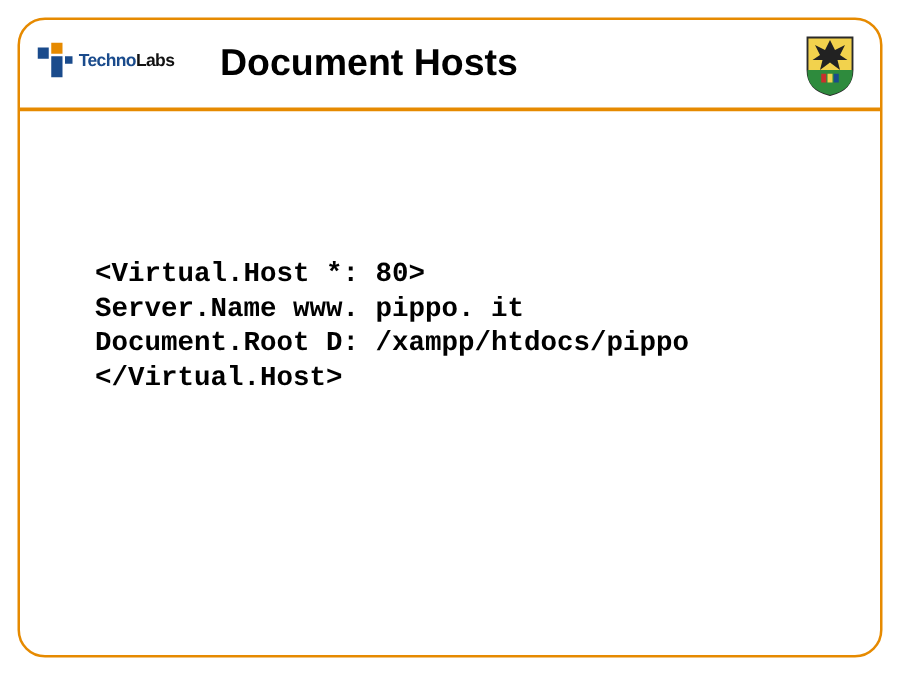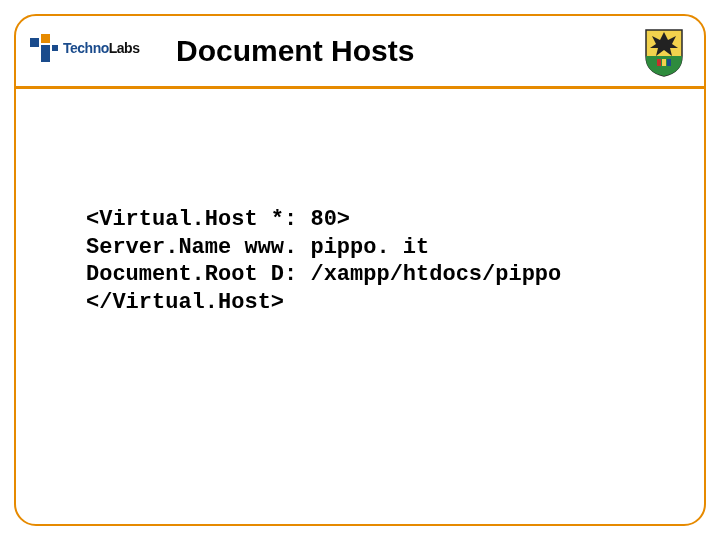--- a/index.html
+++ b/index.html
@@ -78,21 +78,20 @@
     top: 190px;
     right: 40px;
   }
   .code {
     font-family: "Courier New", Courier, monospace;
     font-size: 22px;
     font-weight: bold;
     line-height: 1.25;
     color: #000;
     white-space: pre;
-    margin-left: 10px;
   }
 </style>
 </head>
 <body>
 
 <div class="slide">
 
   <div class="header">
 
     <div class="logo-left">

